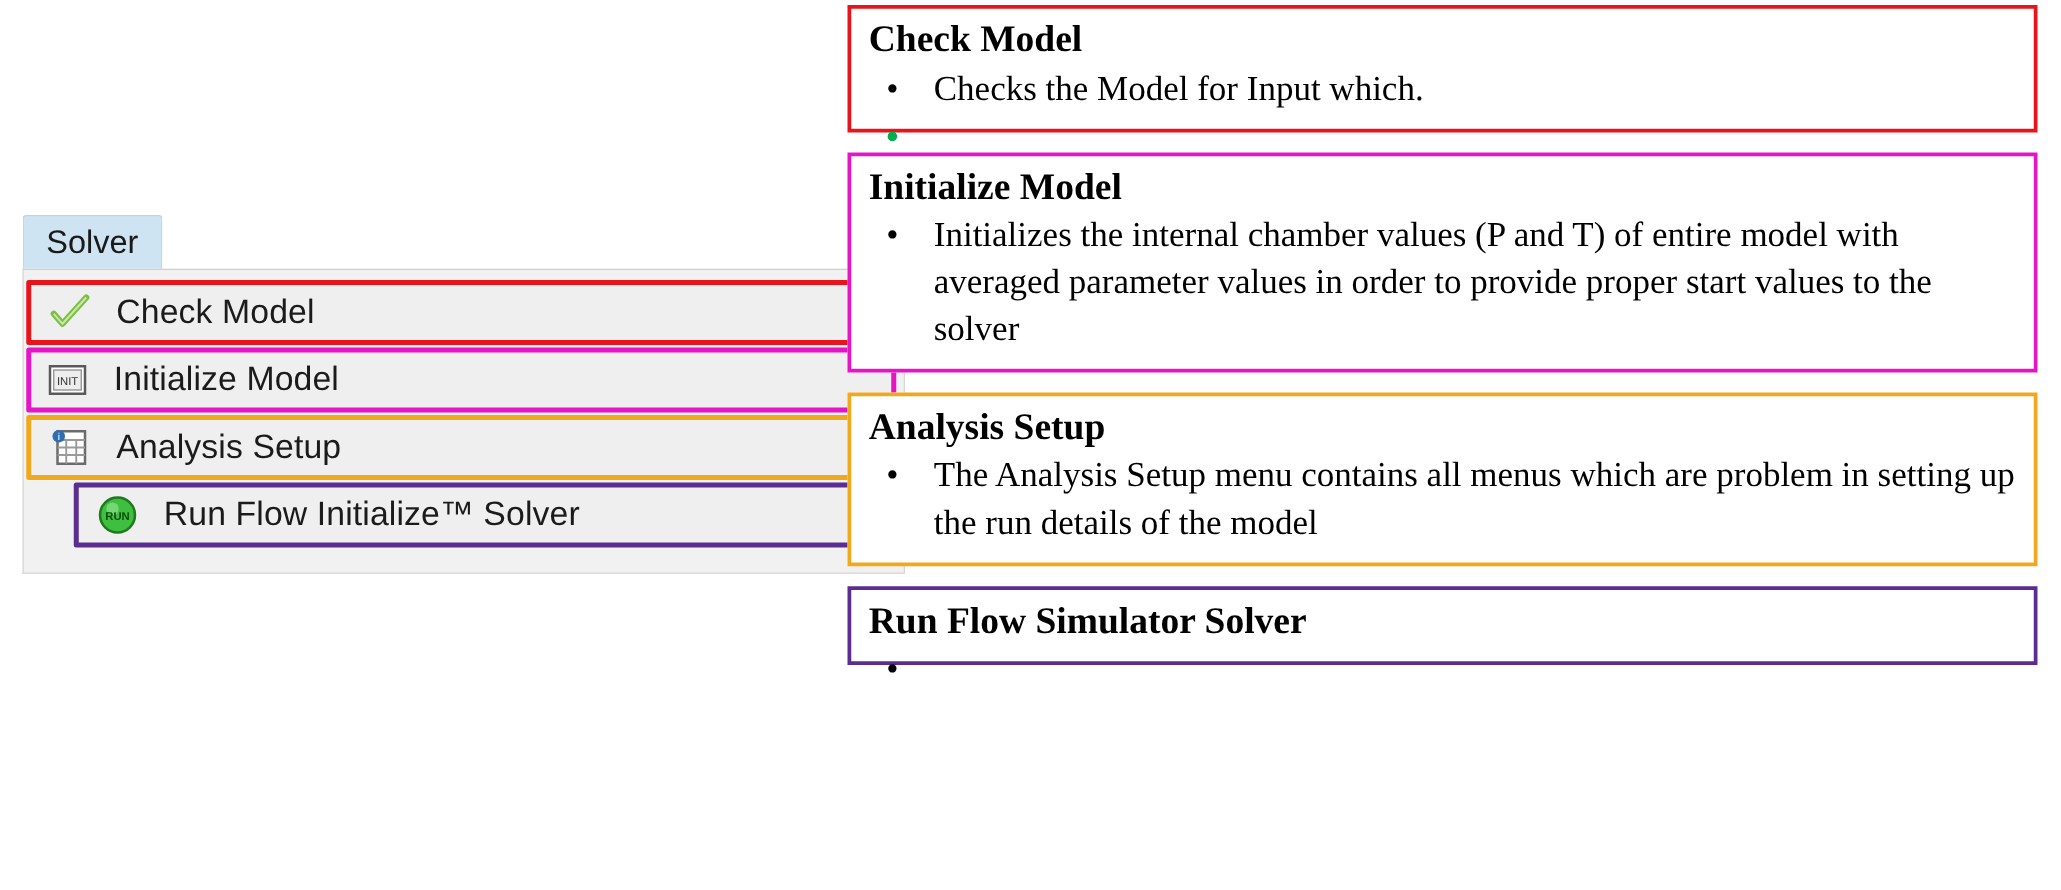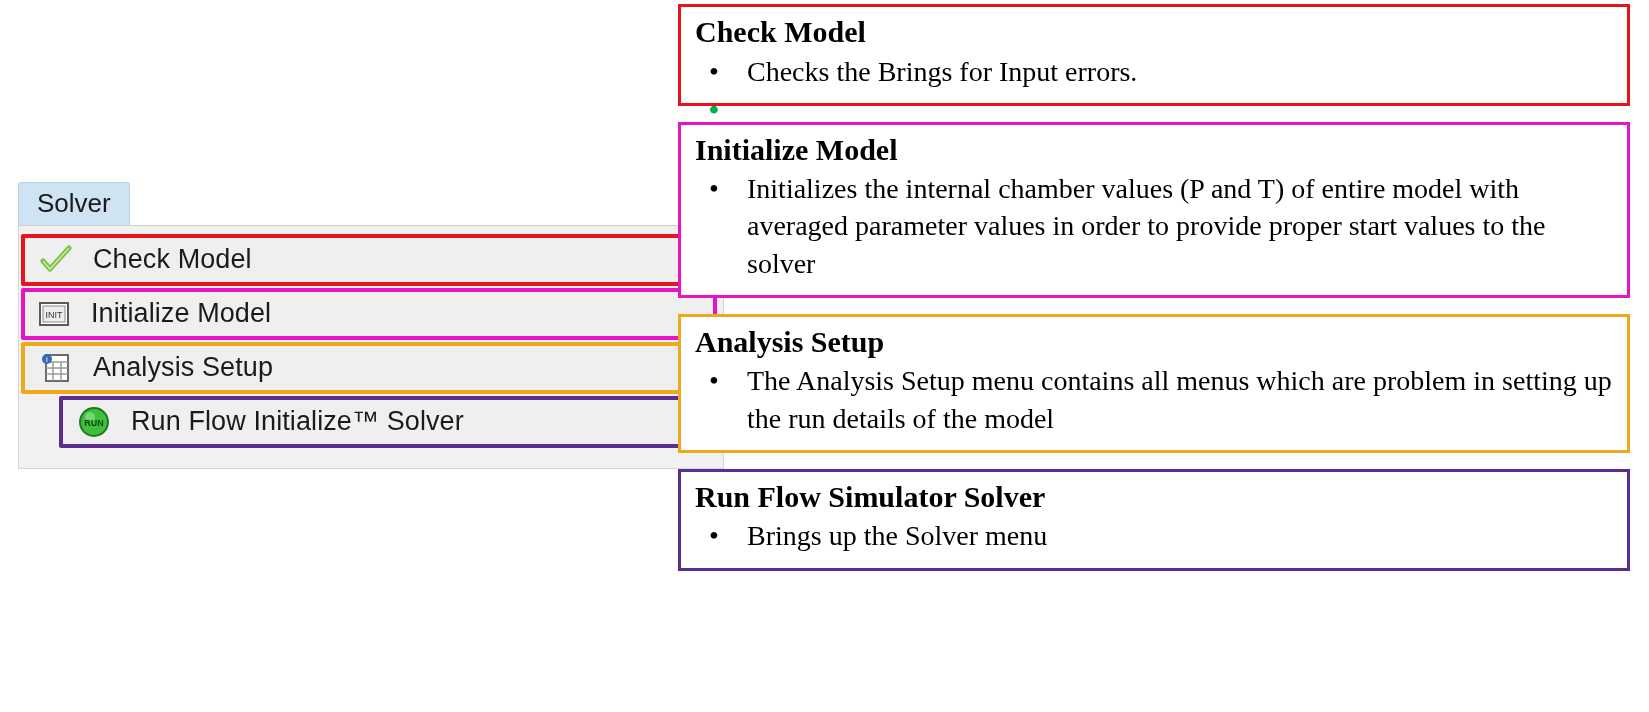--- a/index.html
+++ b/index.html
@@ -12,21 +12,21 @@
     height: 712px;
     font-family: "Liberation Sans", sans-serif;
     position: relative;
     overflow: hidden;
   }
 
   
   #solver-panel {
     position: absolute;
     left: 18px;
-    top: 182px;
+    top: 172px;
     width: 706px;
   }
 
   .solver-tab {
     display: inline-block;
     background: #cfe4f2;
     border: 1px solid #b8d4e8;
     border-bottom: none;
     border-radius: 3px 3px 0 0;
     padding: 6px 18px 7px 18px;
@@ -198,21 +198,21 @@
   </div>
 </div>
 
 <div id="callouts">
 
   <div class="callout c-red">
     <h3>Check Model</h3>
     <ul class="bullets">
       <li>
         <span class="dot">•</span>
-        <span>Checks the Brings for Input errors.</span>
+        <span>Checks the Model for Input which.</span>
       </li>
       <li>
         <span class="dot">•</span>
       </li>
       <li class="emph">
         <span class="dot">•</span>
       </li>
     </ul>
   </div>
 
@@ -234,18 +234,17 @@
         <span>The Analysis Setup menu contains all menus which are problem in setting up the run details of the model</span>
       </li>
     </ul>
   </div>
 
   <div class="callout c-purple">
     <h3>Run Flow Simulator Solver</h3>
     <ul class="bullets">
       <li>
         <span class="dot">•</span>
-        <span>Brings up the Solver menu</span>
       </li>
     </ul>
   </div>
 
 </div>
 
 </body></html>

